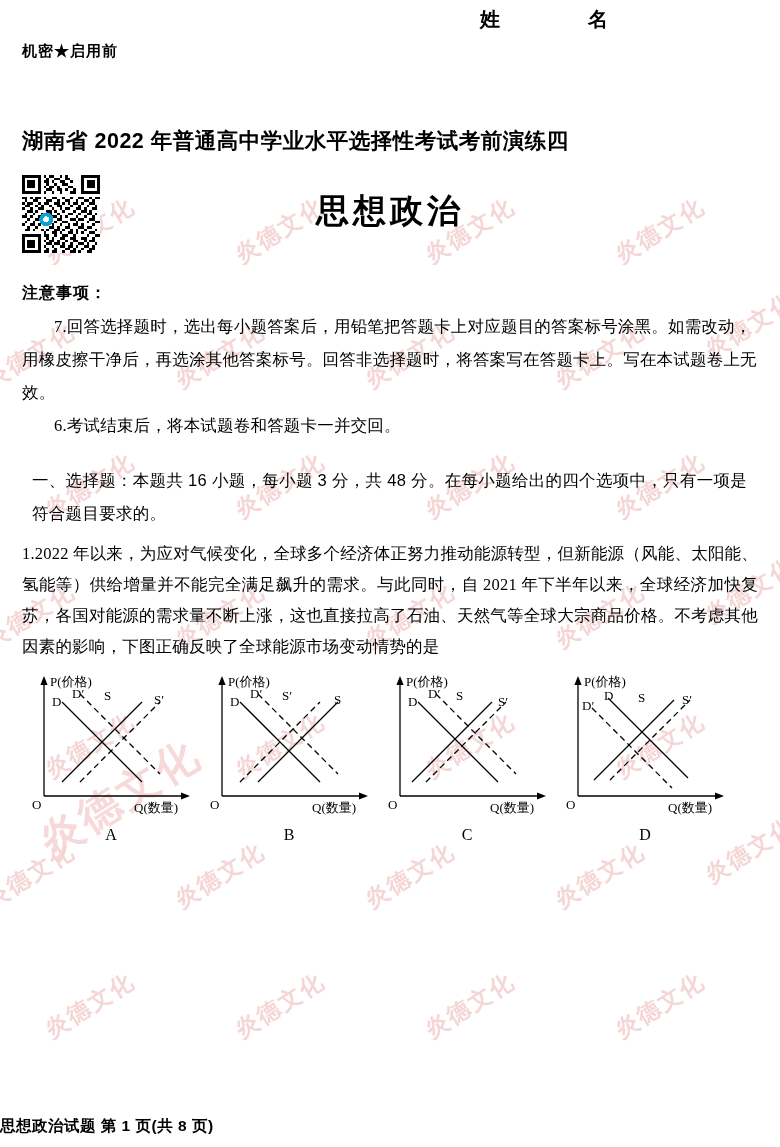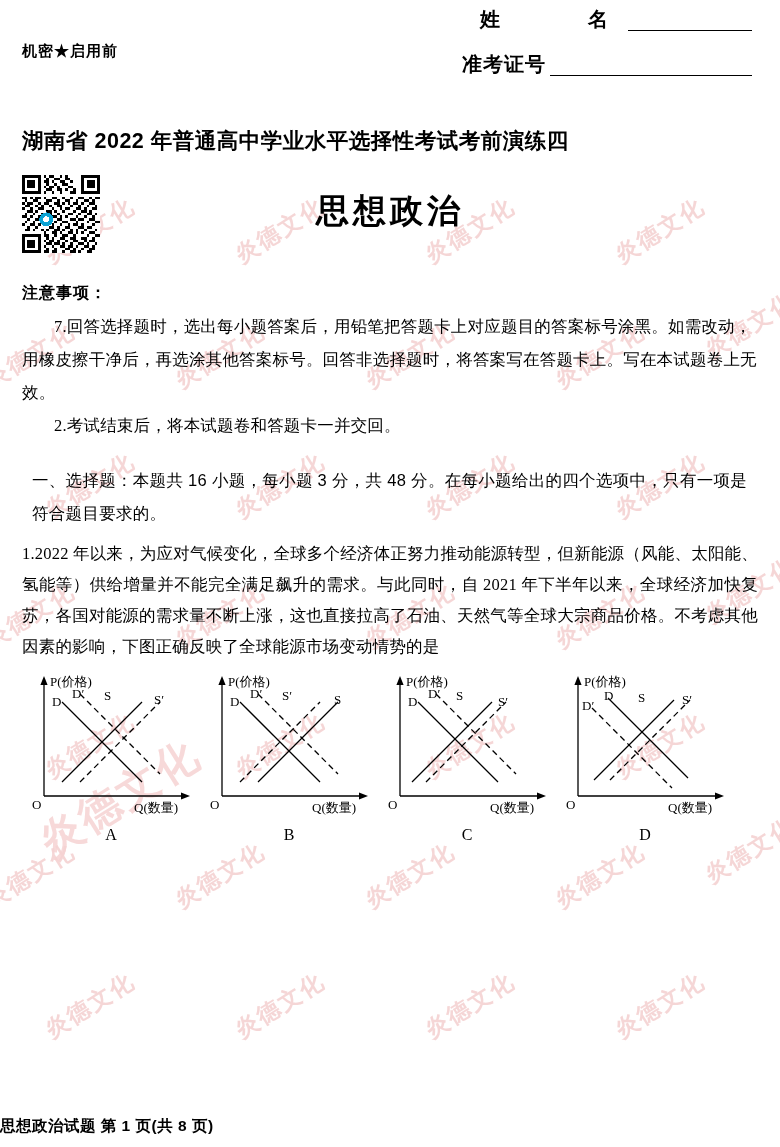--- a/index.html
+++ b/index.html
@@ -69,22 +69,23 @@
     letter-spacing: 1px;
   }
   .name-block {
     position: absolute;
     right: 6px;
     top: 6px;
     width: 290px;
   }
   .field-line {
     display: flex;
-    align-items: center;
+    align-items: flex-start;
     margin-bottom: 18px;
+    flex-direction: column;
   }
   .field-label {
     font-family: "Liberation Sans", sans-serif;
     font-weight: 700;
     font-size: 20px;
     white-space: nowrap;
     letter-spacing: 1px;
   }
   .field-label.spaced {
     letter-spacing: 16px;
@@ -236,24 +237,20 @@
     <div class="wm-big" style="left:30px; top:770px;">炎德文化</div>
   </div>
 
   <div class="content">
 
     <div class="header-row">
       <div class="secret">机密★启用前</div>
       <div class="name-block">
         <div class="field-line">
           <span class="field-label spaced">姓　　名</span>
-          <span class="field-blank"></span>
-        </div>
-        <div class="field-line">
-          <span class="field-label">准考证号</span>
           <span class="field-blank"></span>
         </div>
       </div>
     </div>
 
     <div class="exam-title">湖南省 2022 年普通高中学业水平选择性考试考前演练四</div>
 
     <div class="subject-row">
       <svg class="qr" viewBox="0 0 29 29" shape-rendering="crispEdges">
         <rect width="29" height="29" fill="#fff"></rect>
@@ -469,21 +466,21 @@
             <rect x="24" y="28" width="2" height="1"></rect>
         </g>
         <circle cx="9" cy="16.5" r="2.6" fill="#0aa3d4"></circle>
         <circle cx="9" cy="16.5" r="1.1" fill="#ffffff"></circle>
       </svg>
       <div class="subject-title">思想政治</div>
     </div>
 
     <div class="notice-head">注意事项：</div>
     <p class="notice-item">7.回答选择题时，选出每小题答案后，用铅笔把答题卡上对应题目的答案标号涂黑。如需改动，用橡皮擦干净后，再选涂其他答案标号。回答非选择题时，将答案写在答题卡上。写在本试题卷上无效。</p>
-    <p class="notice-item">2.考试结束后，将本试题卷和答题卡一并交回。</p>
+    <p class="notice-item">6.考试结束后，将本试题卷和答题卡一并交回。</p>
 
     <div class="section-head">一、选择题：本题共 16 小题，每小题 3 分，共 48 分。在每小题给出的四个选项中，只有一项是符合题目要求的。</div>
 
     <div class="question"><span>1.</span><span>2022 年以来，为应对气候变化，全球多个经济体正努力推动能源转型，但新能源（风能、太阳能、氢能等）供给增量并不能完全满足飙升的需求。与此同时，自 2021 年下半年以来，全球经济加快复苏，各国对能源的需求量不断上涨，这也直接拉高了石油、天然气等全球大宗商品价格。不考虑其他因素的影响，下图正确反映了全球能源市场变动情势的是</span></div>
 
     <div class="figures">
 
       <div class="fig">
         <svg width="178" height="152" viewBox="0 0 178 152">
           <g stroke="#000" stroke-width="1.3" fill="none">

